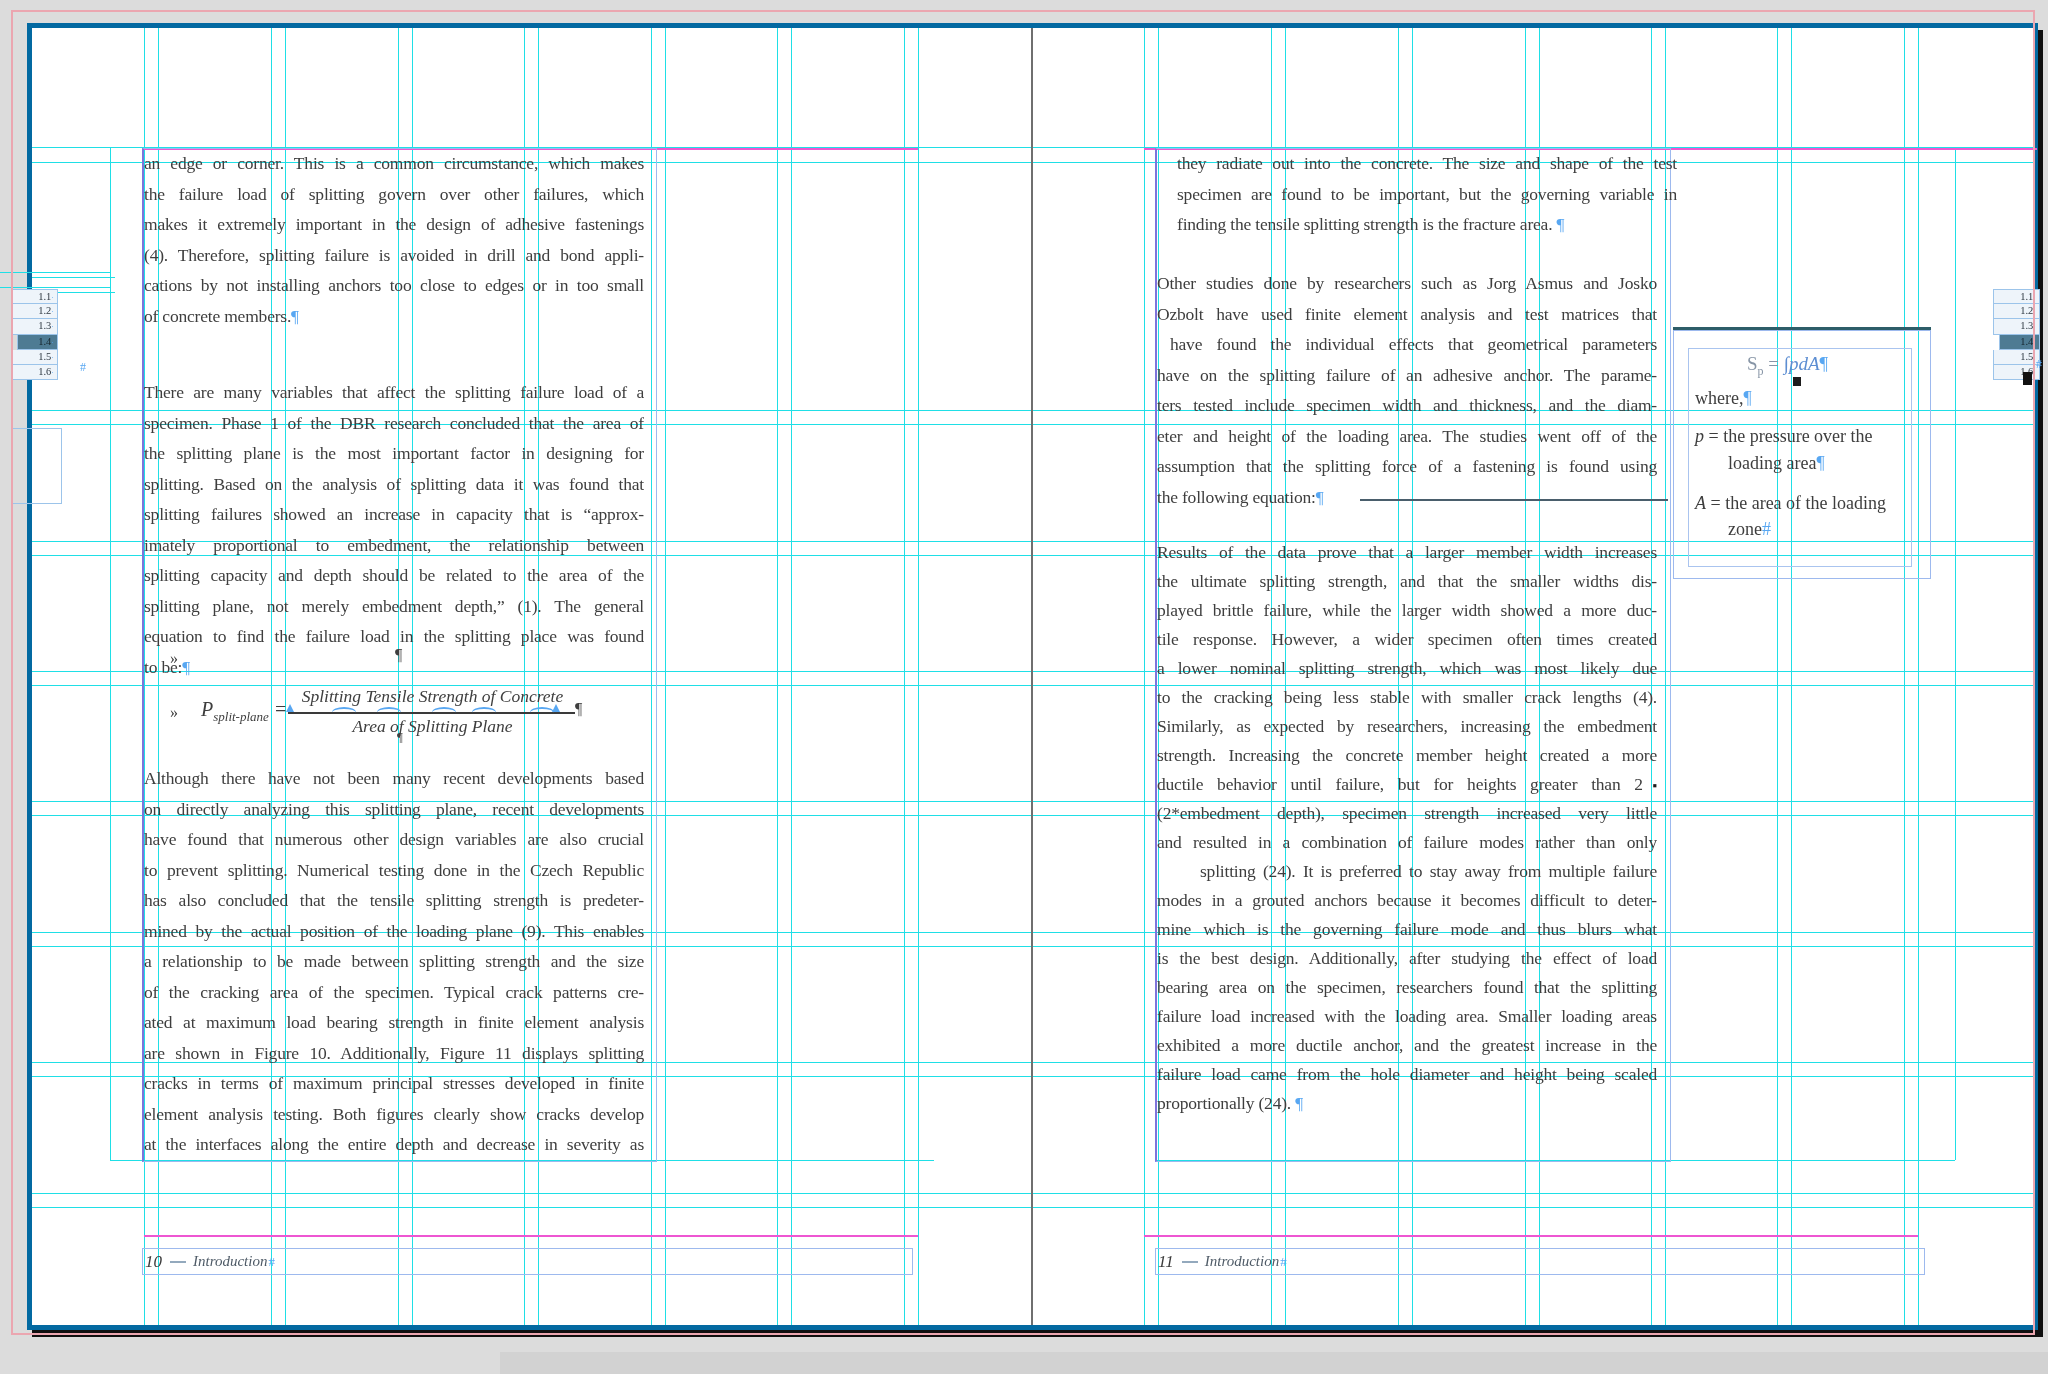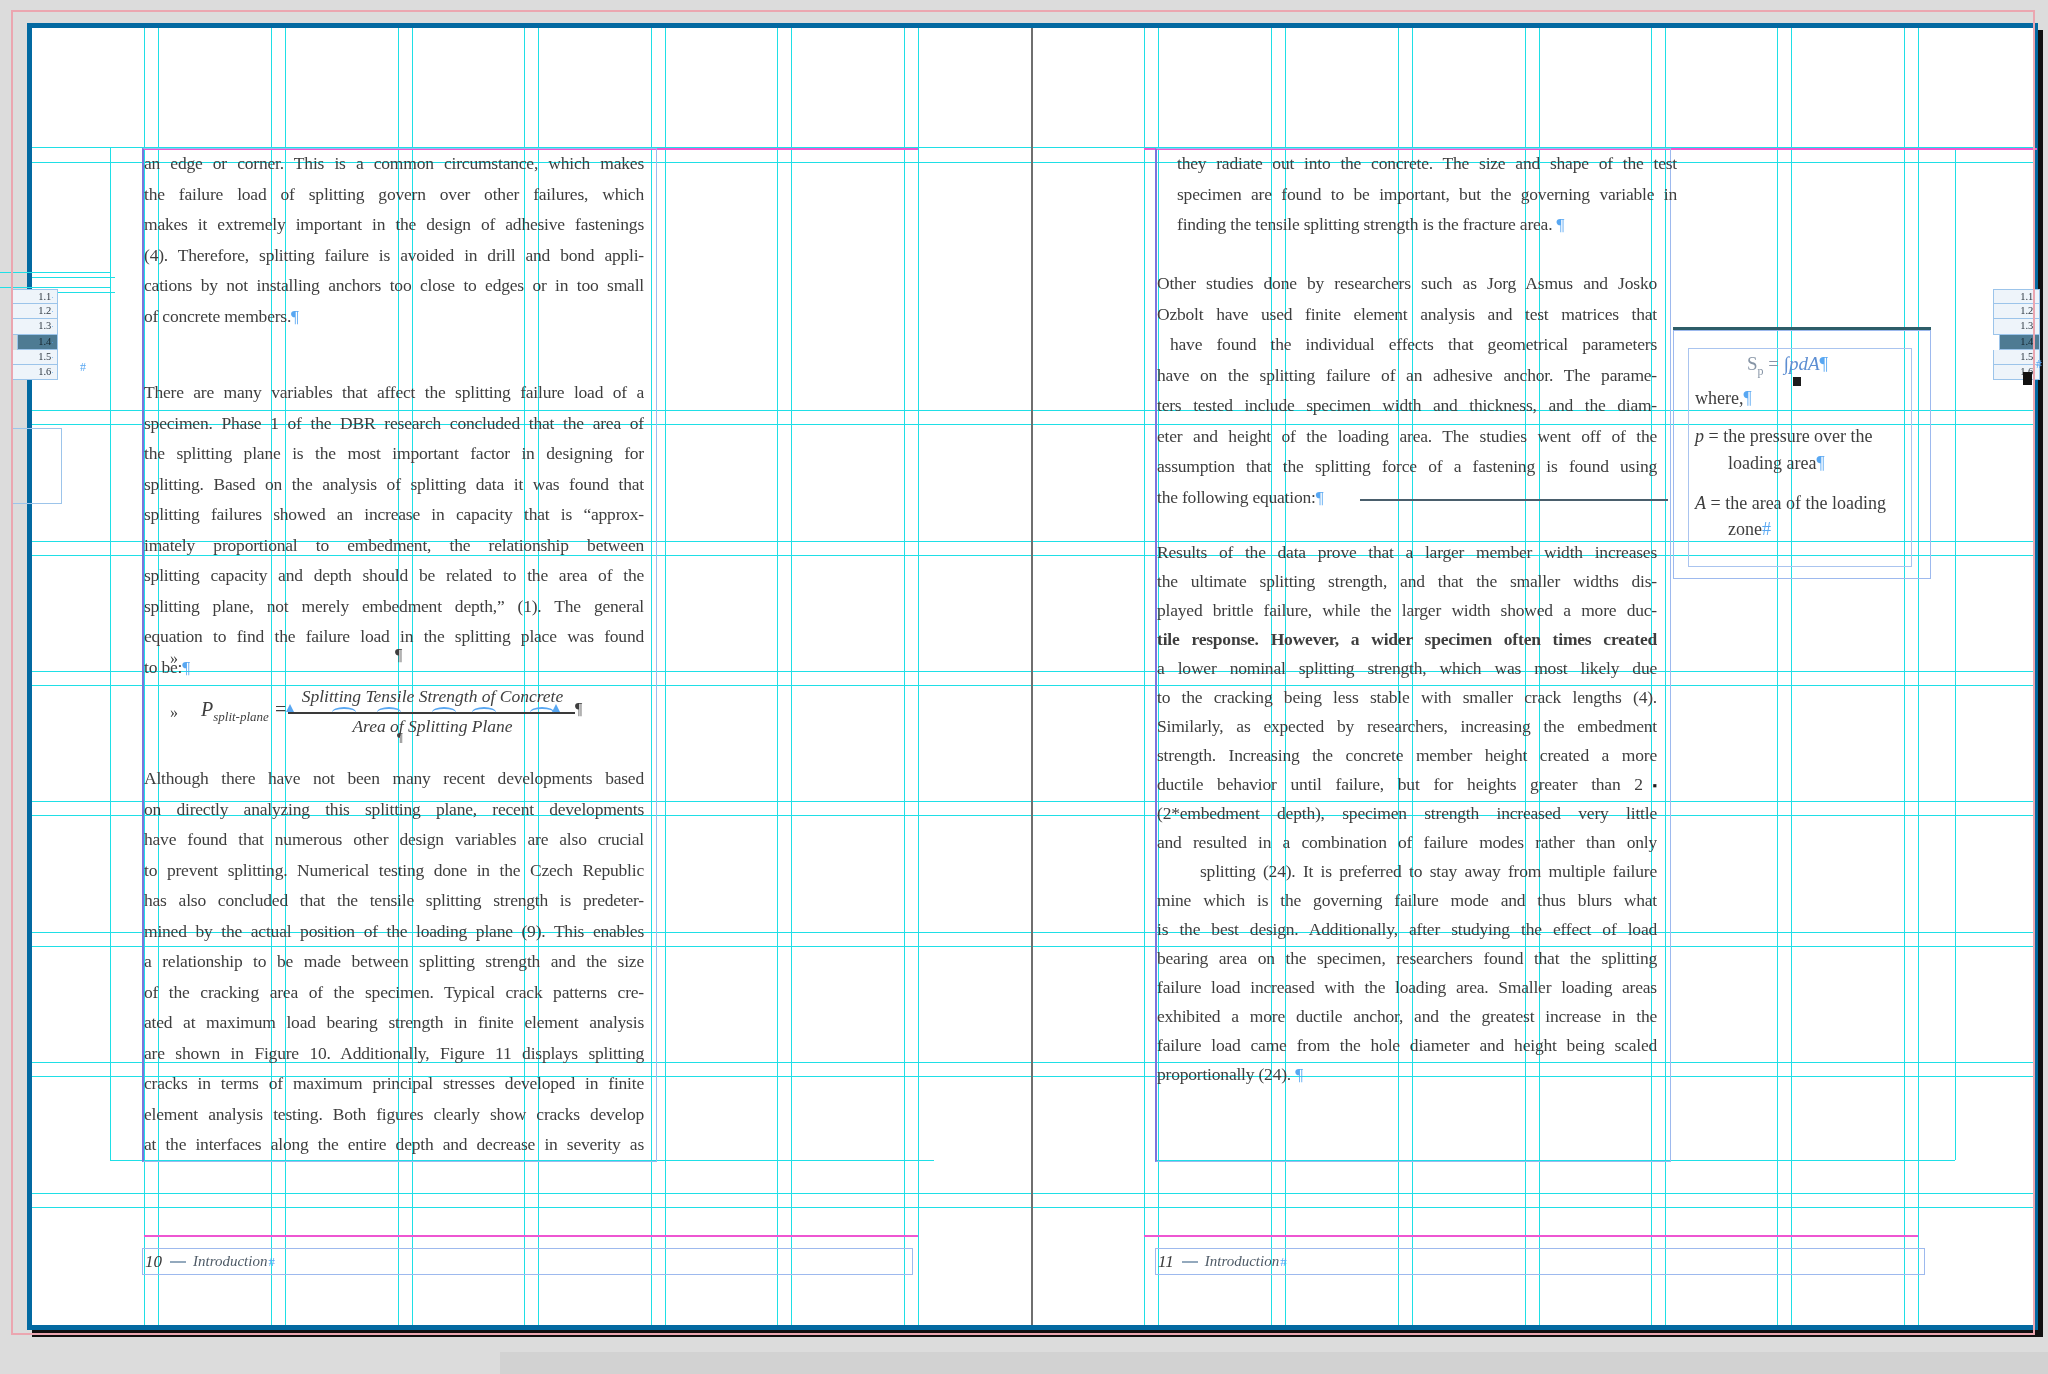--- a/index.html
+++ b/index.html
@@ -189,29 +189,30 @@
           <div class="line" style="height: 30.5px; line-height: 30.5px;">have on the splitting failure of an adhesive anchor. The parame-</div>
           <div class="line" style="height: 30.5px; line-height: 30.5px;">ters tested include specimen width and thickness, and the diam-</div>
           <div class="line" style="height: 30.5px; line-height: 30.5px;">eter and height of the loading area. The studies went off of the</div>
           <div class="line" style="height: 30.5px; line-height: 30.5px;">assumption that the splitting force of a fastening is found using</div>
           <div class="line end" style="height: 30.5px; line-height: 30.5px;">the following equation:<span class="hc">¶</span></div>
         </div>
         <div class="para" style="top: 510px;">
           <div class="line" style="height: 29px; line-height: 29px;">Results of the data prove that a larger member width increases</div>
           <div class="line" style="height: 29px; line-height: 29px;">the ultimate splitting strength, and that the smaller widths dis-</div>
           <div class="line" style="height: 29px; line-height: 29px;">played brittle failure, while the larger width showed a more duc-</div>
-          <div class="line" style="height: 29px; line-height: 29px; font-weight: bold;">tile response. However, a wider specimen often times created</div>
+          <div class="line" style="height: 29px; line-height: 29px;">tile response. However, a wider specimen often times created</div>
           <div class="line" style="height: 29px; line-height: 29px;">a lower nominal splitting strength, which was most likely due</div>
           <div class="line" style="height: 29px; line-height: 29px;">to the cracking being less stable with smaller crack lengths (4).</div>
           <div class="line" style="height: 29px; line-height: 29px;">Similarly, as expected by researchers, increasing the embedment</div>
           <div class="line" style="height: 29px; line-height: 29px;">strength. Increasing the concrete member height created a more</div>
           <div class="line" style="height: 29px; line-height: 29px;">ductile behavior until failure, but for heights greater than 2<span class="sq">▪</span></div>
           <div class="line" style="height: 29px; line-height: 29px;">(2*embedment depth), specimen strength increased very little</div>
           <div class="line" style="height: 29px; line-height: 29px;">and resulted in a combination of failure modes rather than only</div>
           <div class="line" style="height: 29px; line-height: 29px; padding-left: 43px;">splitting (24). It is preferred to stay away from multiple failure</div>
+          <div class="line" style="height: 29px; line-height: 29px;">modes in a grouted anchors because it becomes difficult to deter-</div>
           <div class="line" style="height: 29px; line-height: 29px;">mine which is the governing failure mode and thus blurs what</div>
           <div class="line" style="height: 29px; line-height: 29px;">is the best design. Additionally, after studying the effect of load</div>
           <div class="line" style="height: 29px; line-height: 29px;">bearing area on the specimen, researchers found that the splitting</div>
           <div class="line" style="height: 29px; line-height: 29px;">failure load increased with the loading area. Smaller loading areas</div>
           <div class="line" style="height: 29px; line-height: 29px;">exhibited a more ductile anchor, and the greatest increase in the</div>
           <div class="line" style="height: 29px; line-height: 29px;">failure load came from the hole diameter and height being scaled</div>
           <div class="line end" style="height: 29px; line-height: 29px;">proportionally (24). <span class="hc">¶</span></div>
         </div>
       </div>
 

